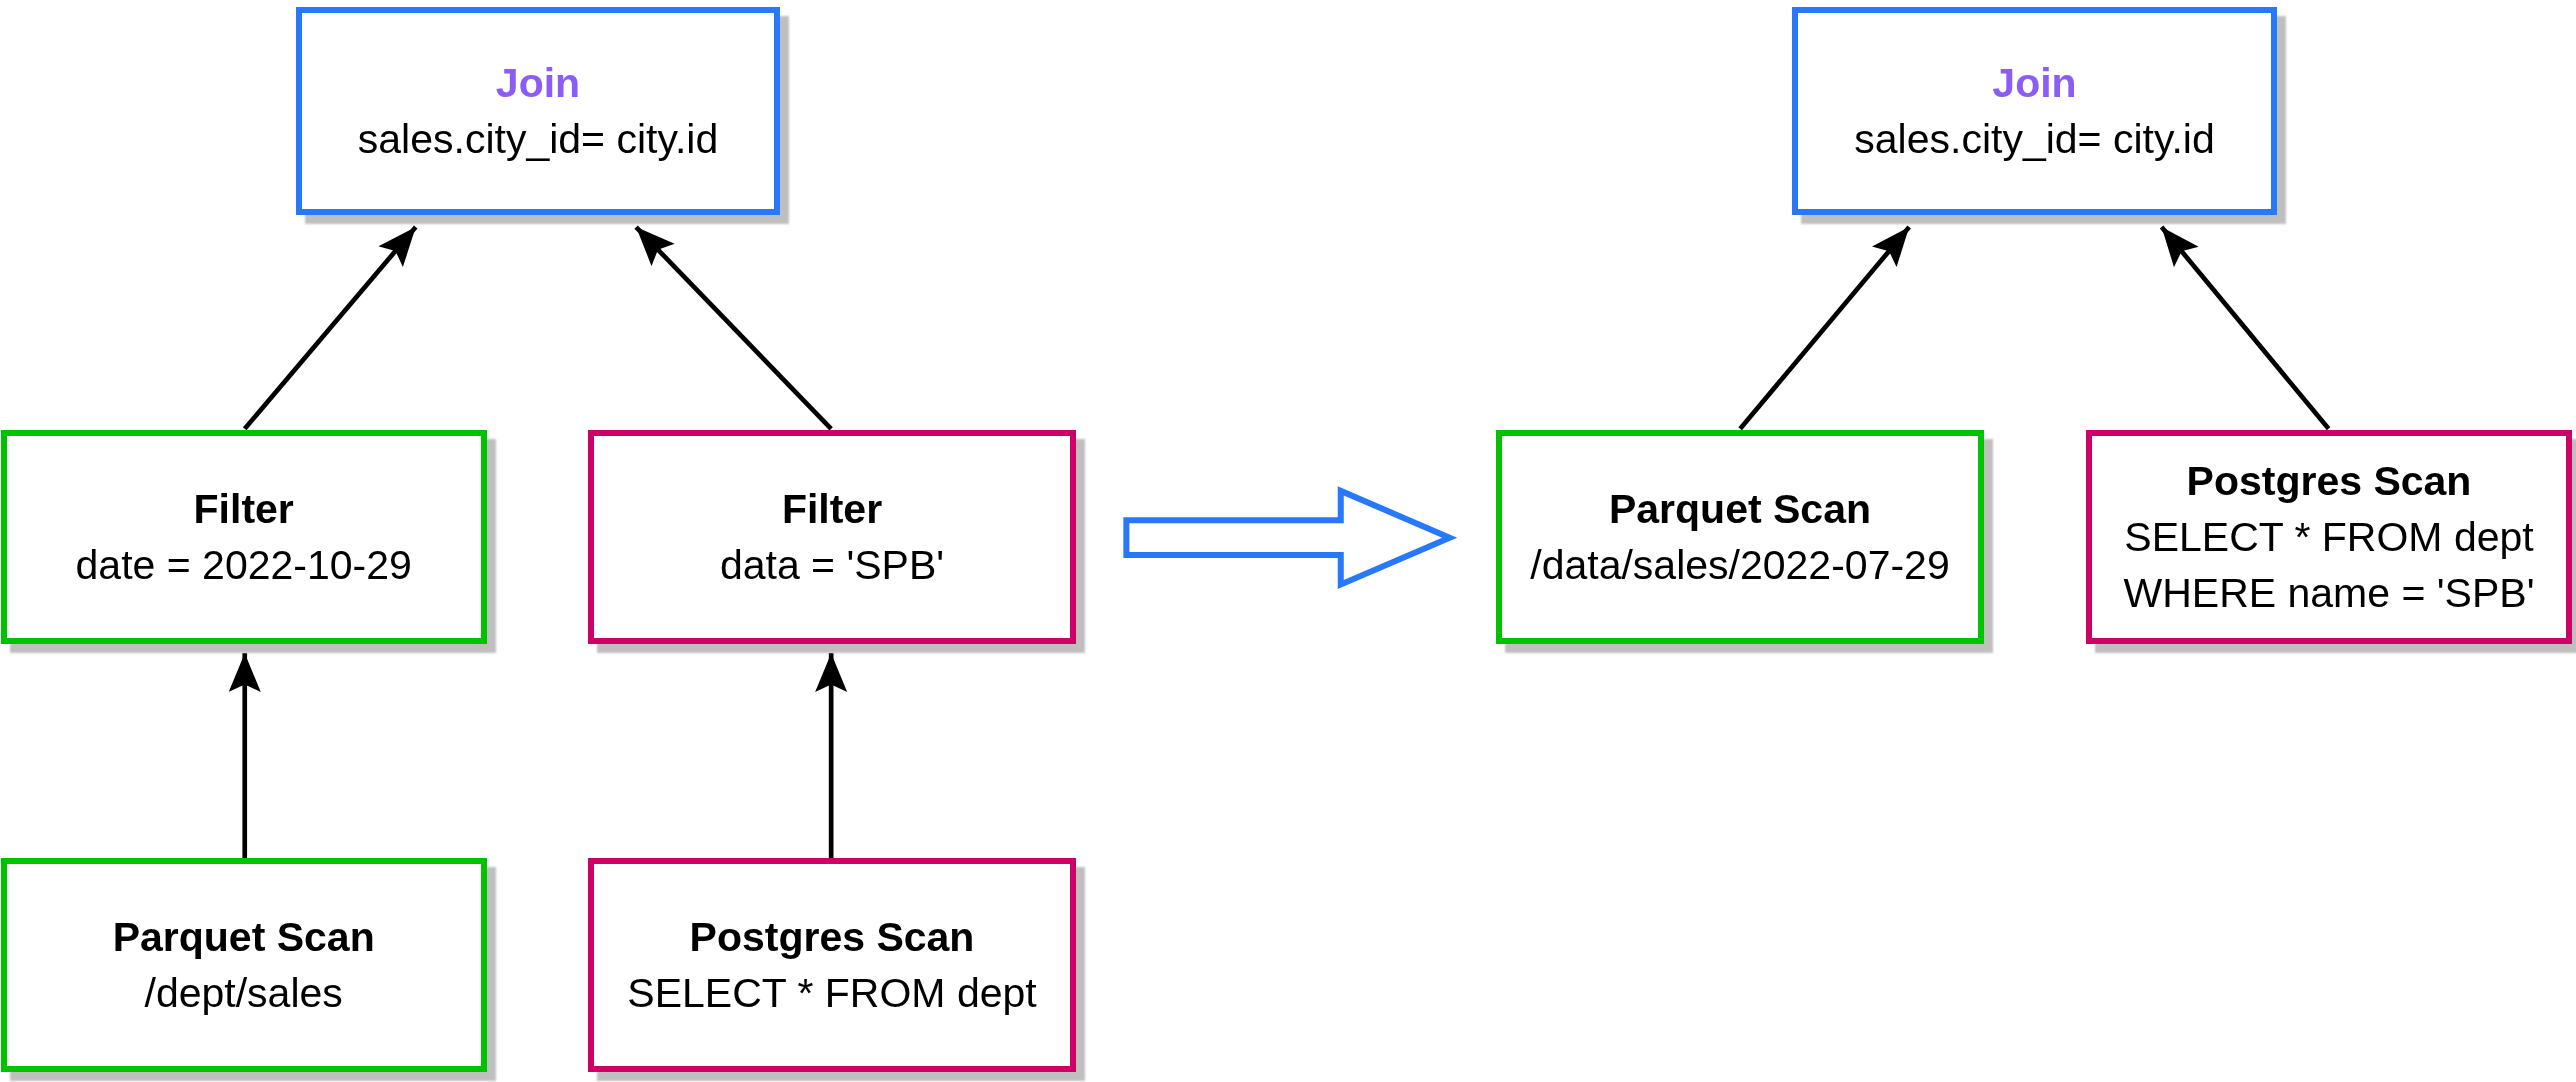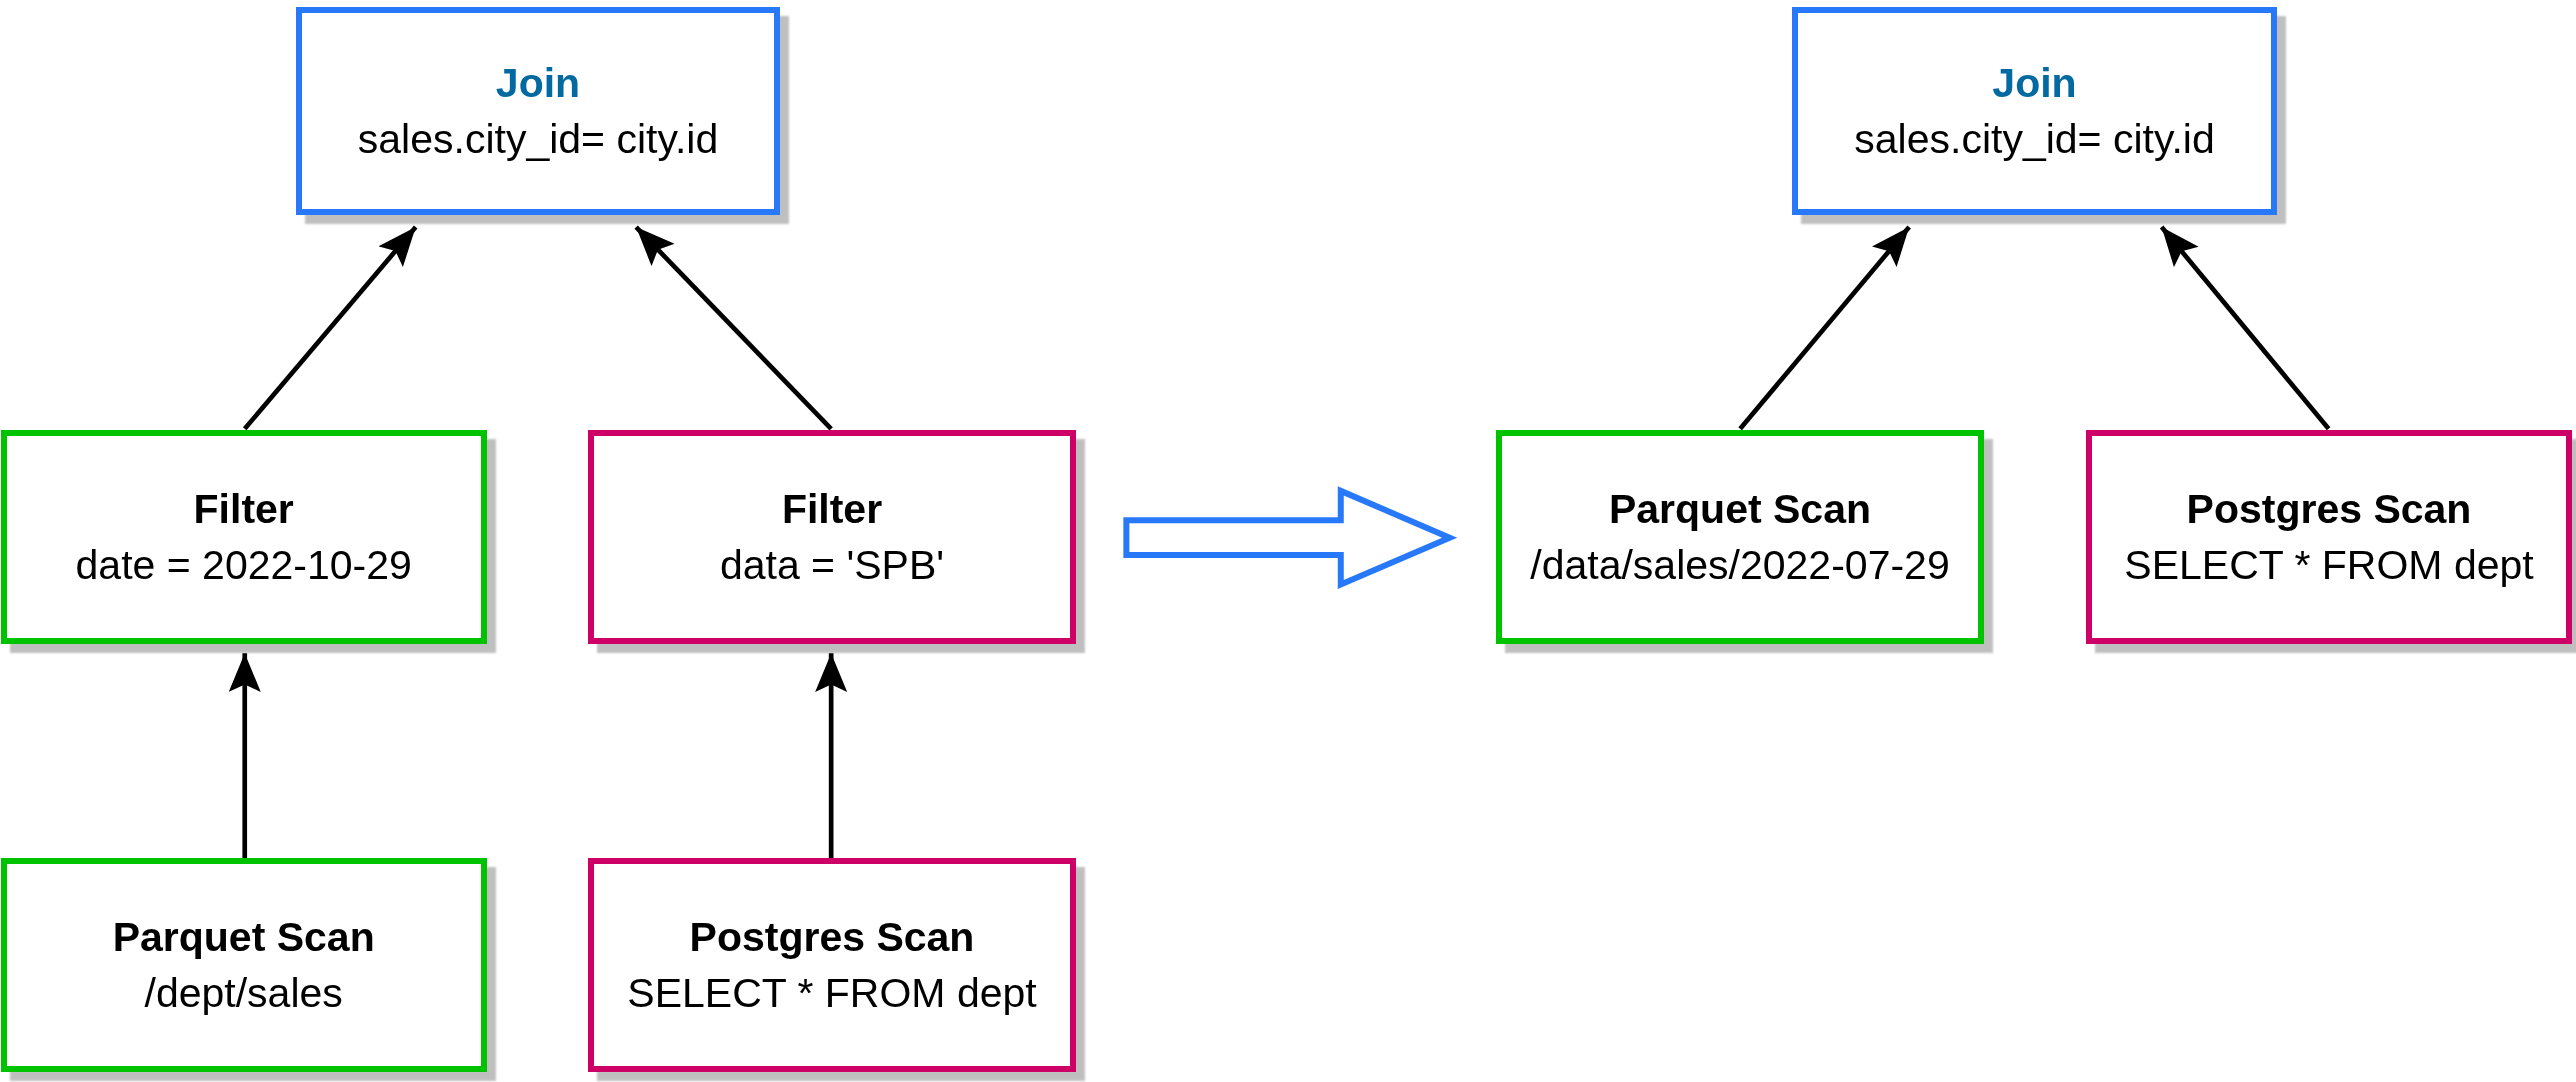--- a/index.html
+++ b/index.html
@@ -24,21 +24,21 @@
     text-align: center;
     font-size: 41px;
     line-height: 56px;
     color: #000000;
     white-space: nowrap;
   }
   .node .title { font-weight: bold; }
   .border-blue    { border-color: #2779FA; }
   .border-green   { border-color: #00C300; }
   .border-magenta { border-color: #CC0066; }
-  .text-blue      { color: #0369a1; }
+  .text-blue      { color: #8b5cf6; }
   #edges {
     position: absolute;
     left: 0; top: 0;
     width: 2576px;
     height: 1082px;
     pointer-events: none;
   }
 </style>
 </head>
 <body>
@@ -94,16 +94,17 @@
   </div>
 
   <div class="node border-green" style="left:1496px; top:430px; width:488px; height:214px;">
     <div class="title">Parquet Scan</div>
     <div class="detail">/data/sales/2022-07-29</div>
   </div>
 
   <div class="node border-magenta" style="left:2086px; top:430px; width:486px; height:214px;">
     <div class="title">Postgres Scan</div>
     <div class="detail">SELECT * FROM dept</div>
+    <div class="detail">WHERE name = 'SPB'</div>
   </div>
 
 </div>
 
 
 </body></html>

